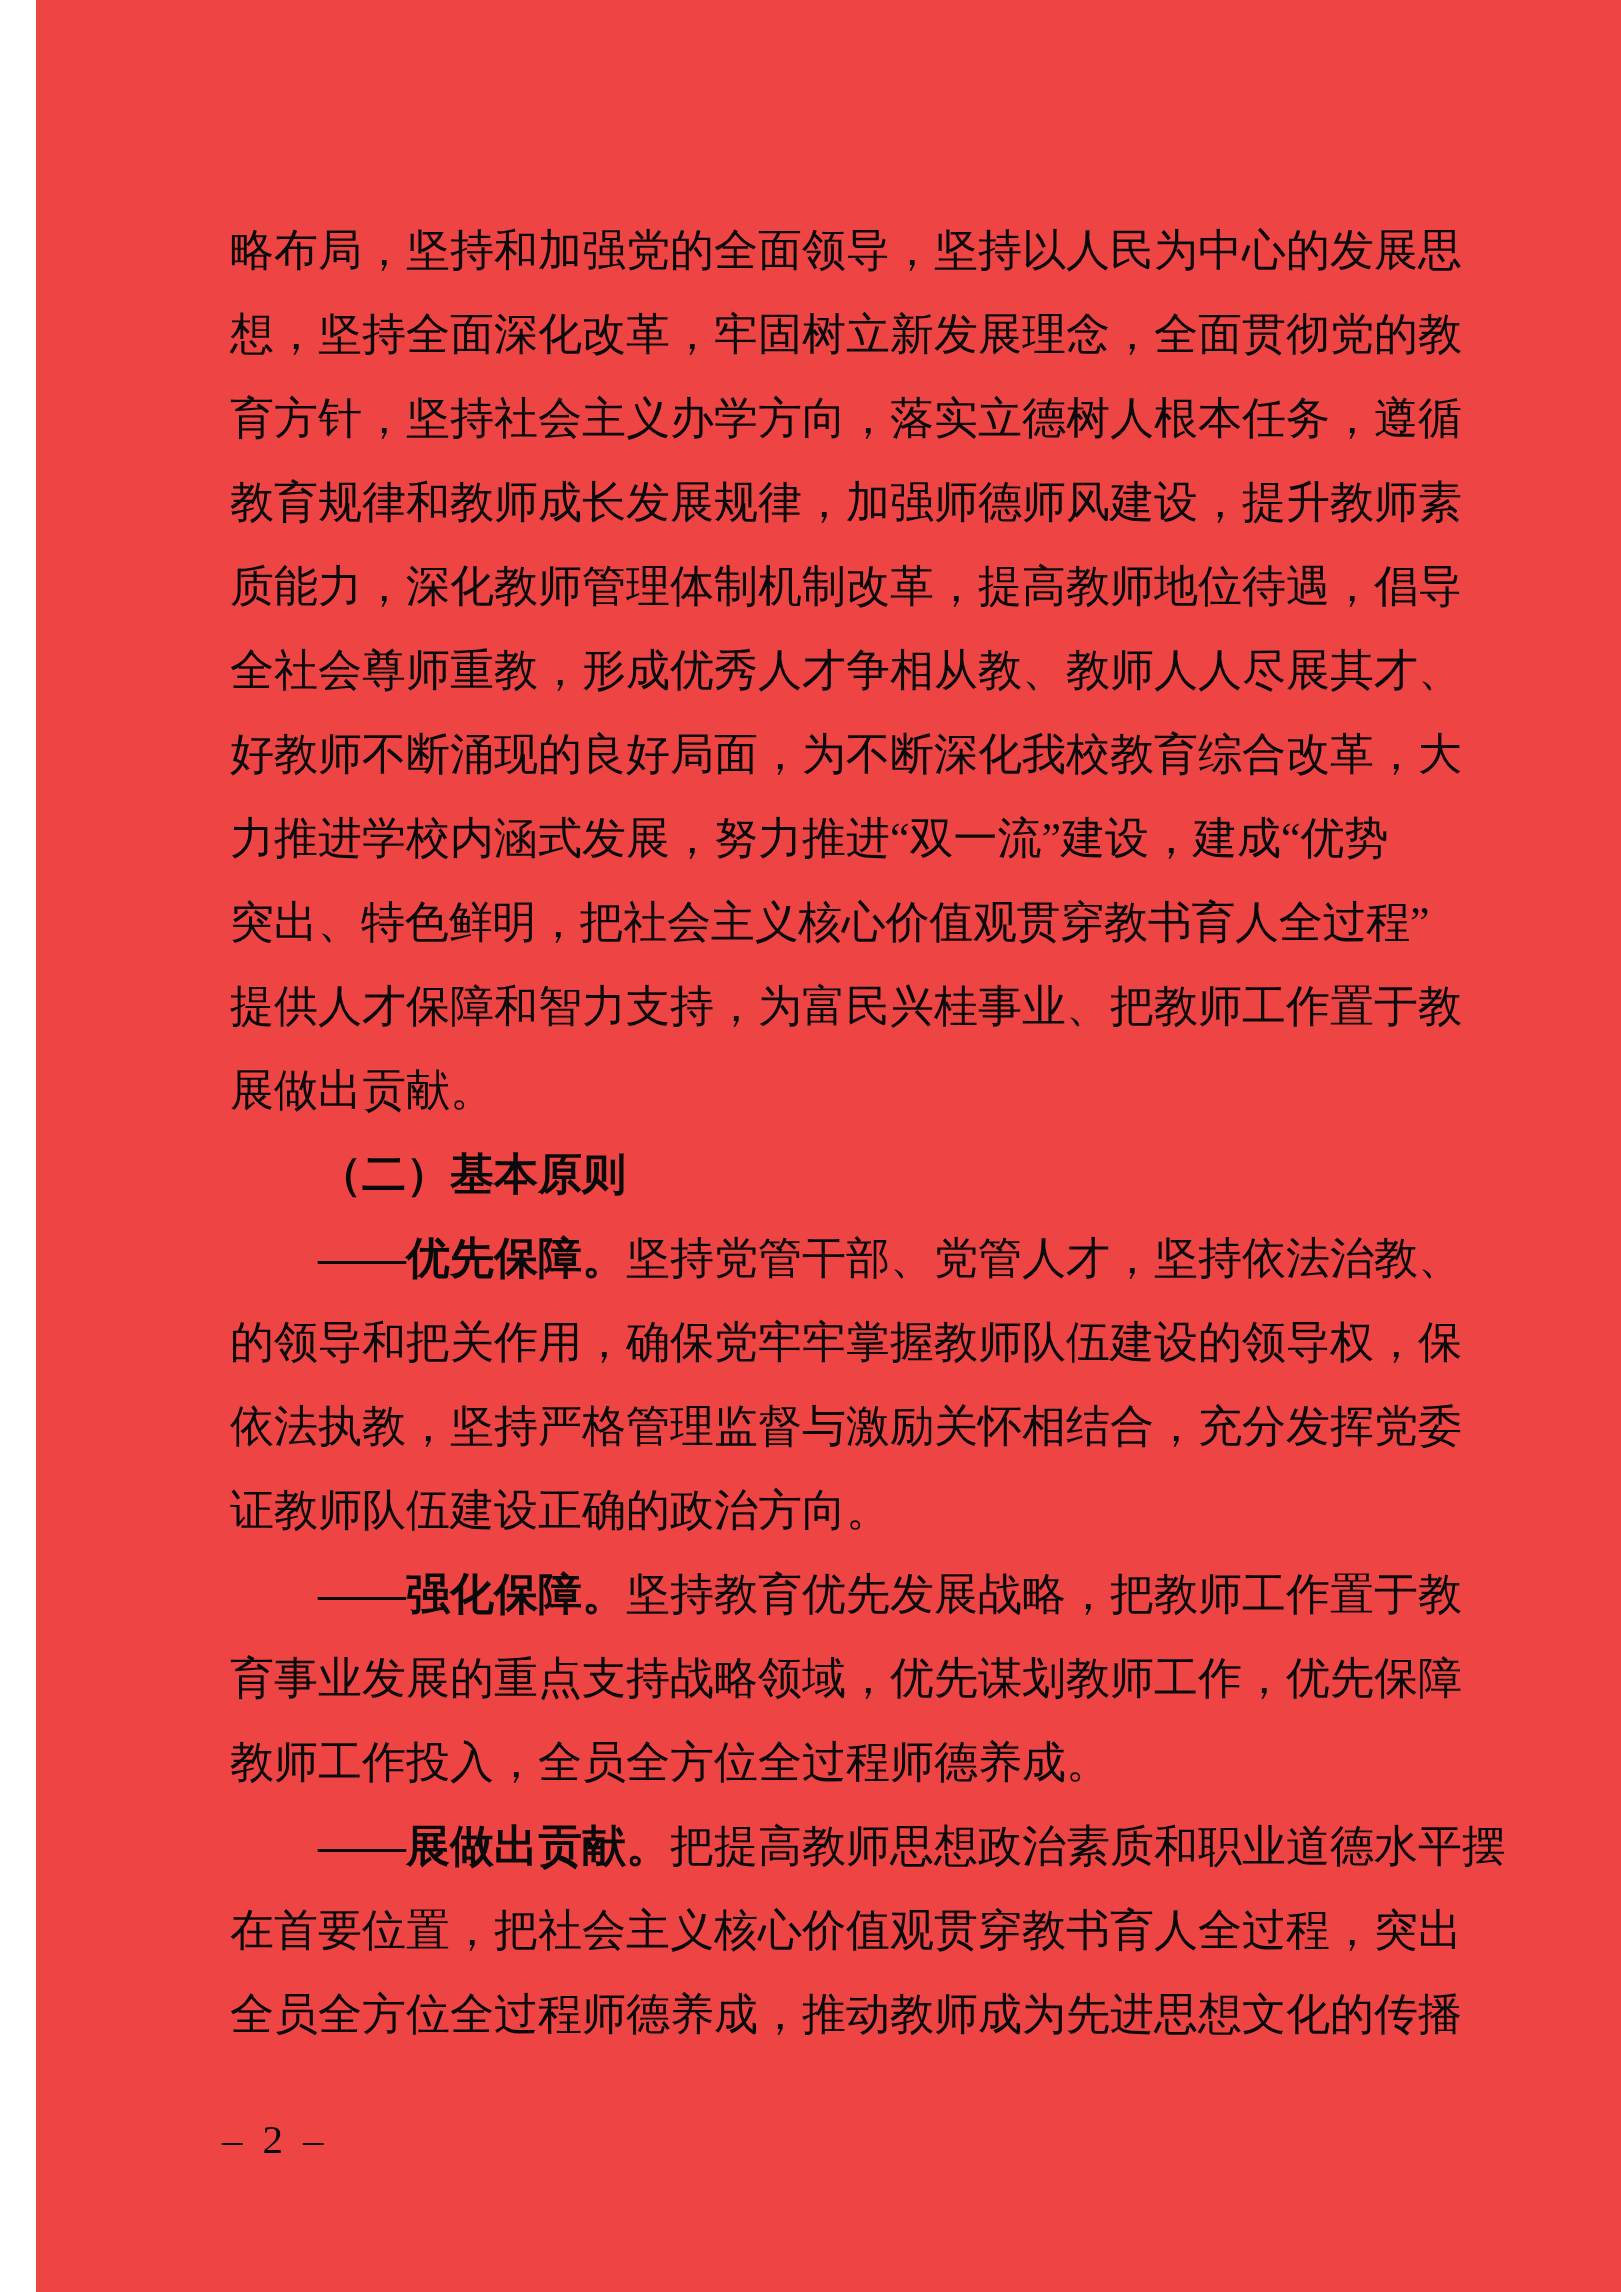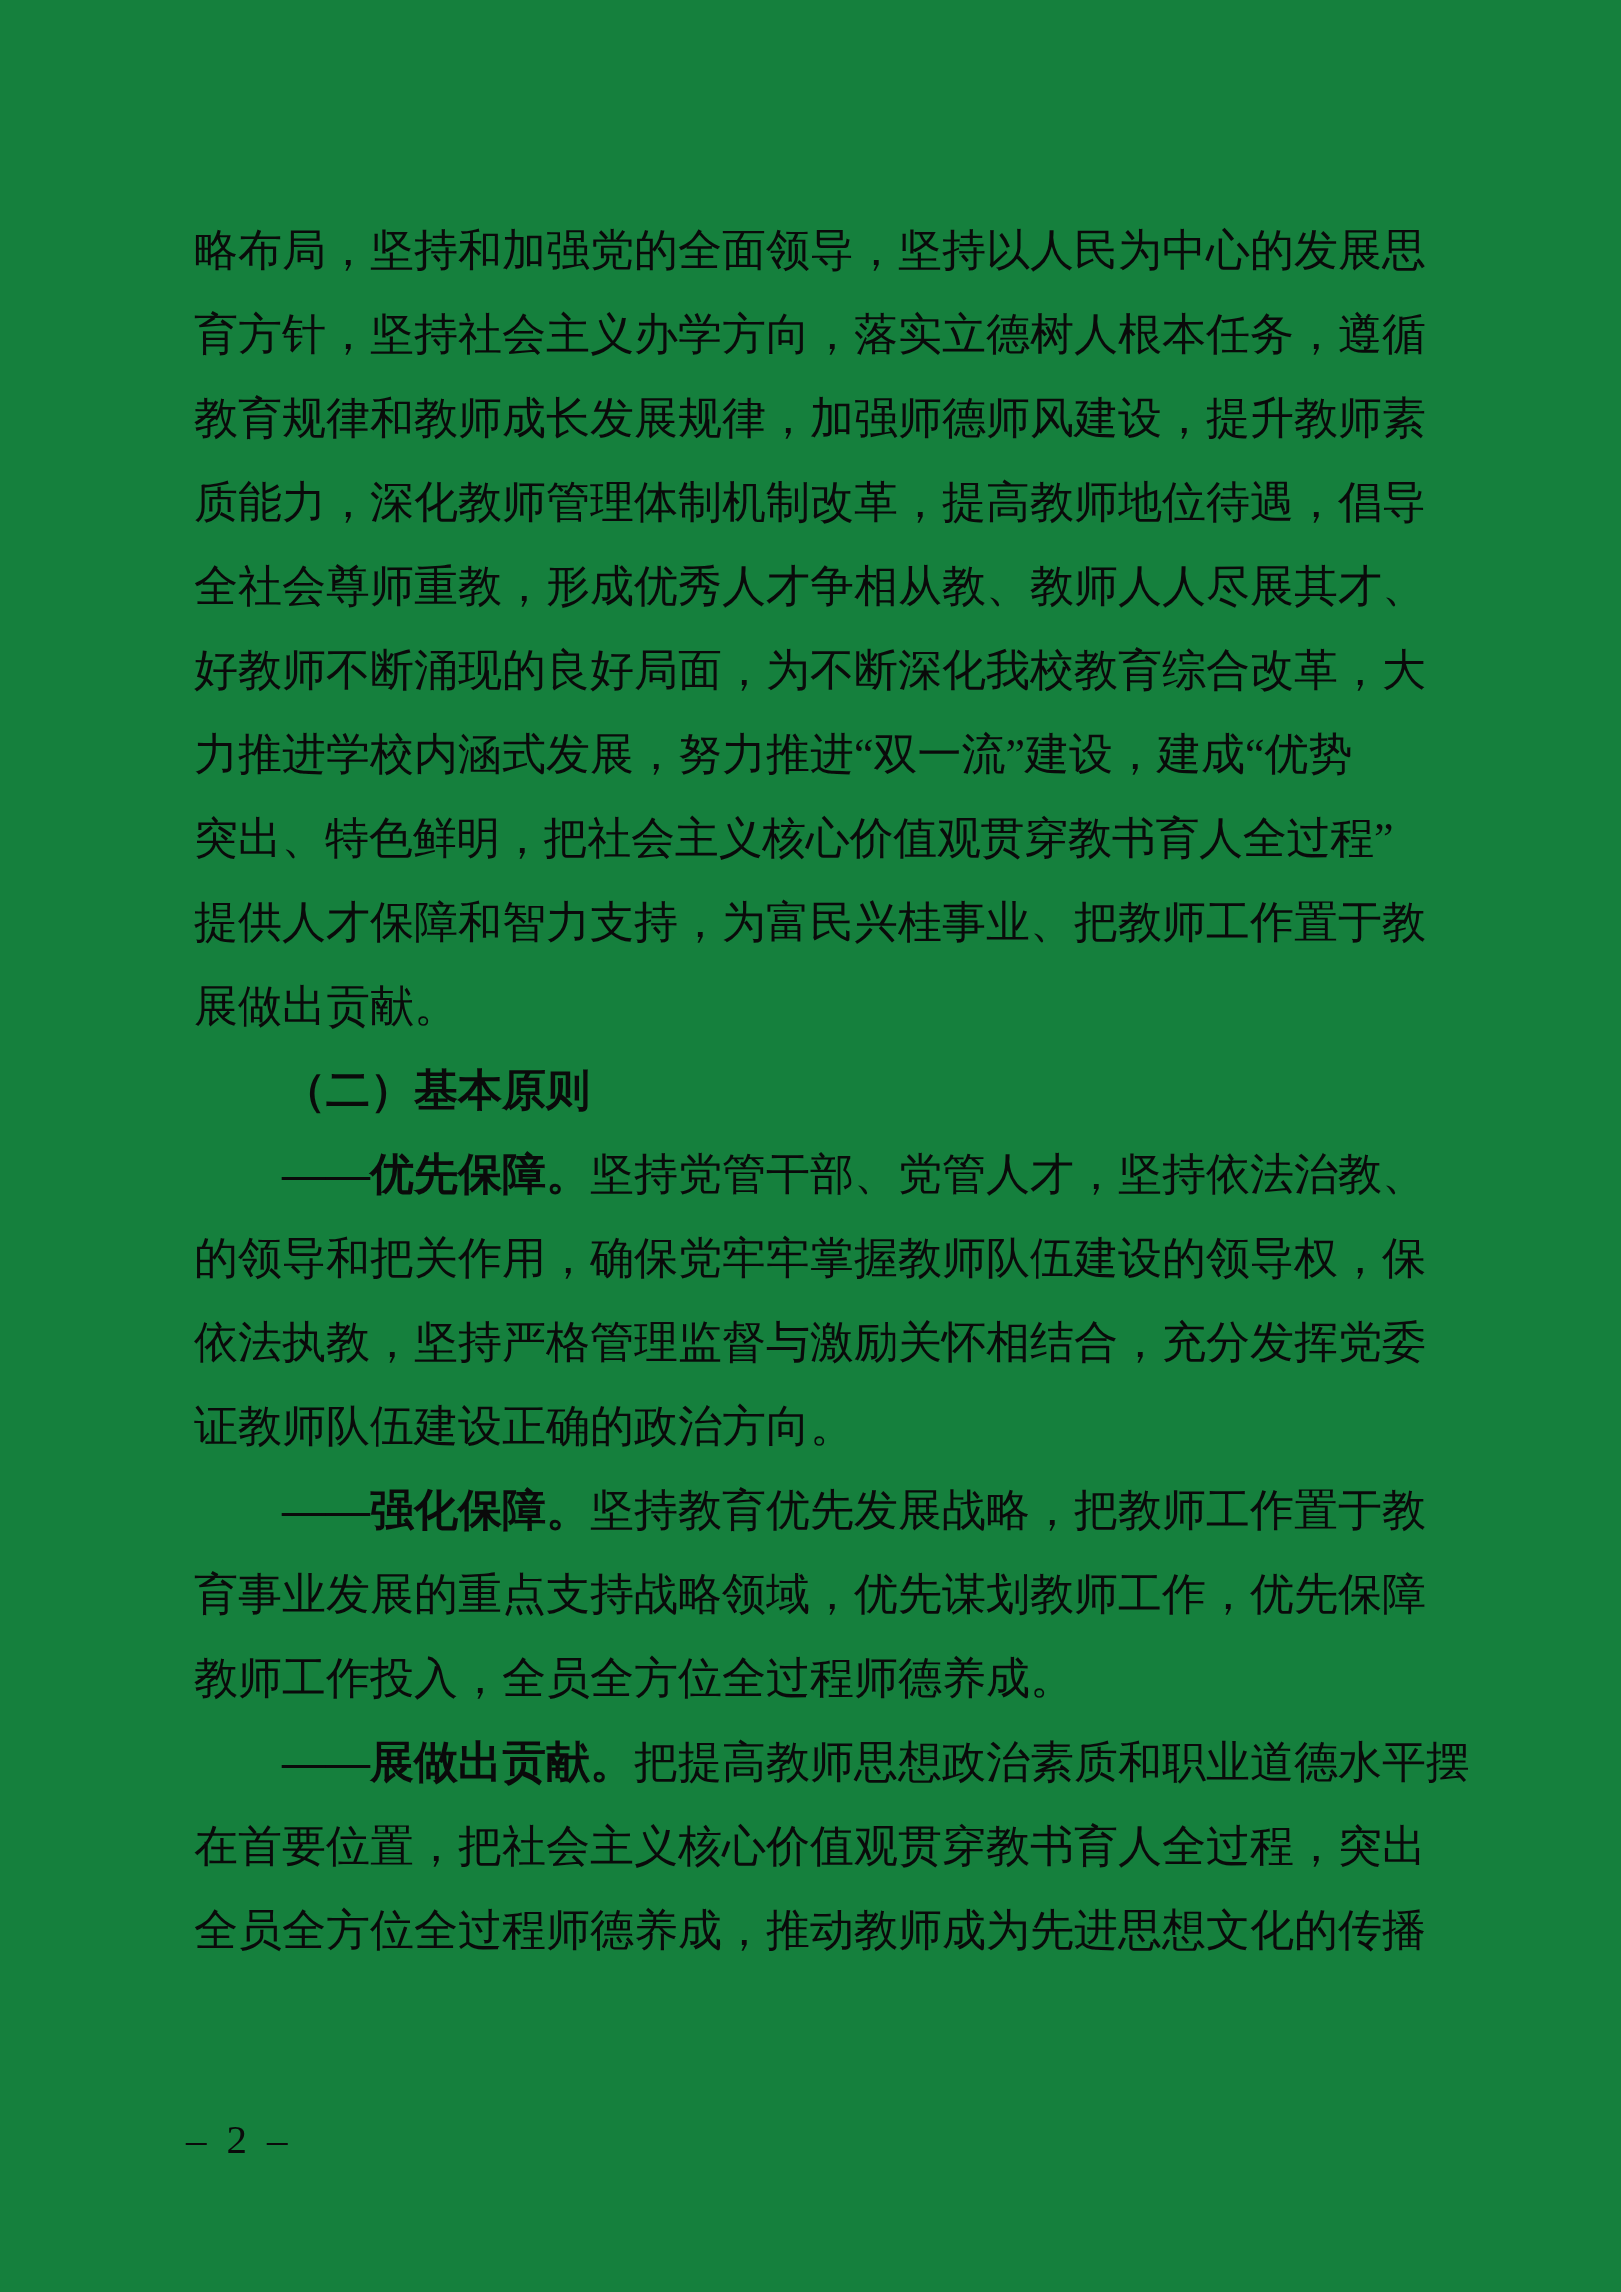--- a/index.html
+++ b/index.html
@@ -9,21 +9,22 @@
   }
   body {
     position: relative;
     width: 1621px;
     height: 2293px;
     overflow: hidden;
   }
   .page {
     position: absolute;
     inset: 0;
-    background: #15803d;
+    background: #ef4444;
+    margin-left: 36px;
   }
   .text-block {
     position: absolute;
     left: 194px;
     top: 209px;
     width: 1245px;
     font-family: "Liberation Serif", "DejaVu Serif", serif;
     font-size: 44px;
     line-height: 84px;
     color: #0a0a0a;
@@ -52,20 +53,21 @@
     letter-spacing: 4.9px;
     color: #0a0a0a;
   }
 </style>
 </head>
 <body>
 
 <div class="page">
   <div class="text-block" id="text-block">
       <div class="line">略布局，坚持和加强党的全面领导，坚持以人民为中心的发展思</div>
+      <div class="line">想，坚持全面深化改革，牢固树立新发展理念，全面贯彻党的教</div>
       <div class="line">育方针，坚持社会主义办学方向，落实立德树人根本任务，遵循</div>
       <div class="line">教育规律和教师成长发展规律，加强师德师风建设，提升教师素</div>
       <div class="line">质能力，深化教师管理体制机制改革，提高教师地位待遇，倡导</div>
       <div class="line">全社会尊师重教，形成优秀人才争相从教、教师人人尽展其才、</div>
       <div class="line">好教师不断涌现的良好局面，为不断深化我校教育综合改革，大</div>
       <div class="line">力推进学校内涵式发展，努力推进“双一流”建设，建成“优势</div>
       <div class="line" style="letter-spacing: -0.3px;">突出、特色鲜明，把社会主义核心价值观贯穿教书育人全过程”</div>
       <div class="line">提供人才保障和智力支持，为富民兴桂事业、把教师工作置于教</div>
       <div class="line">展做出贡献。</div>
       <div class="line indent heading">（二）基本原则</div>

